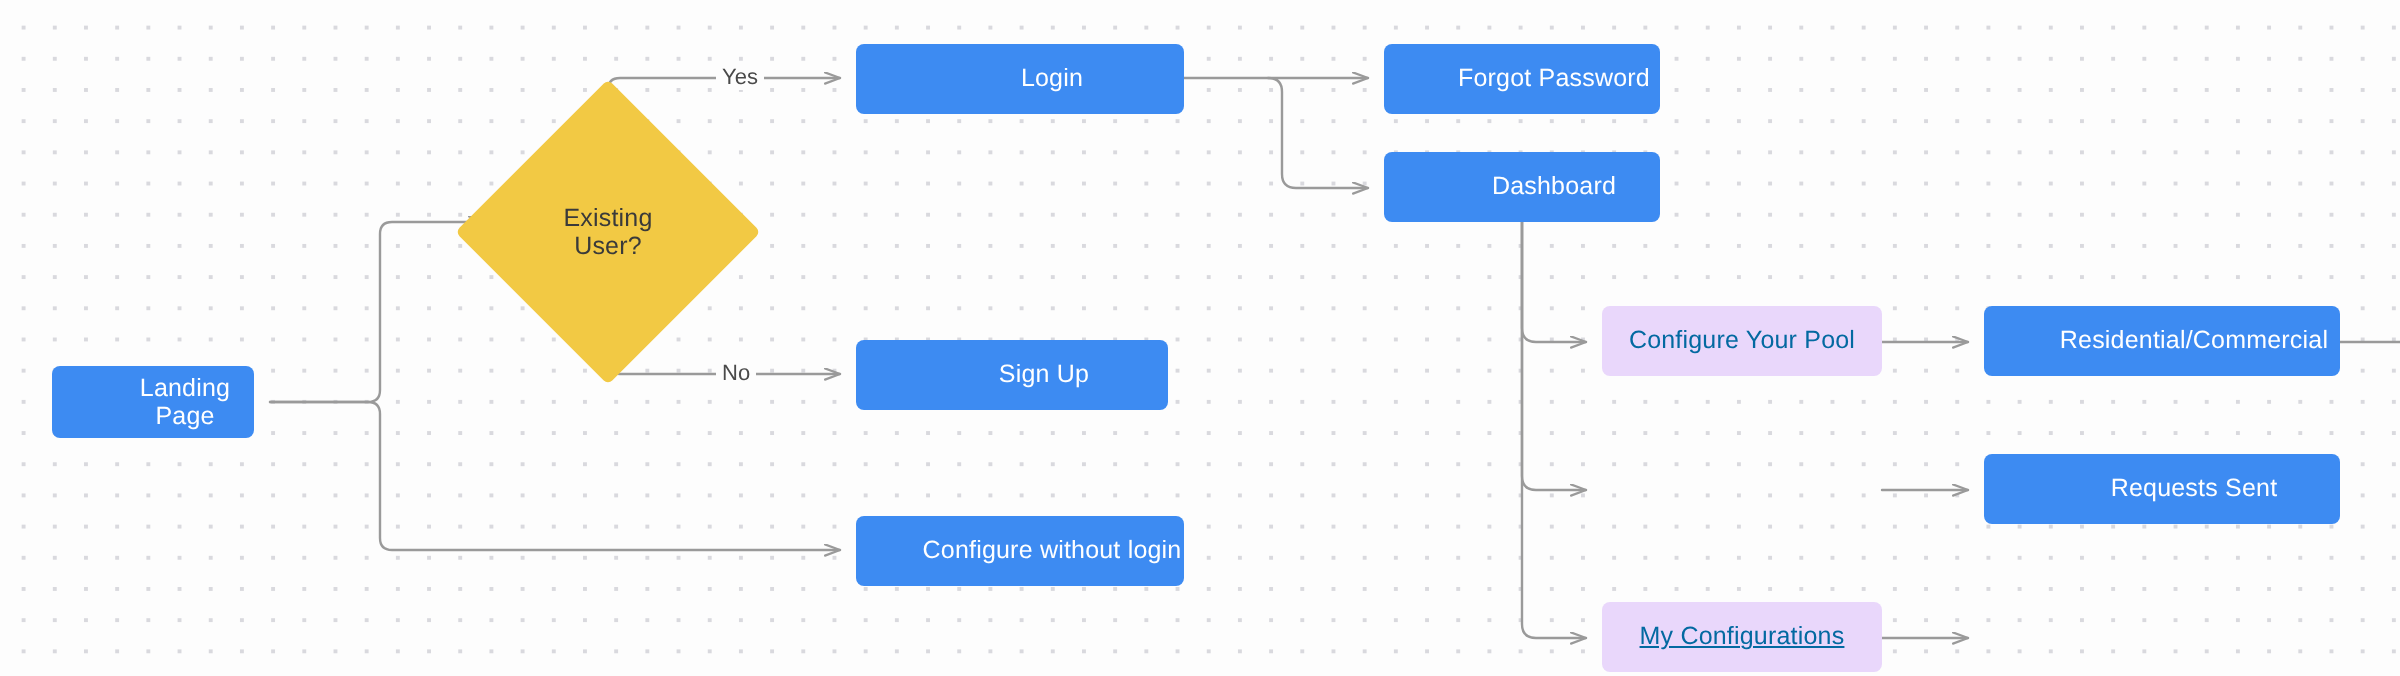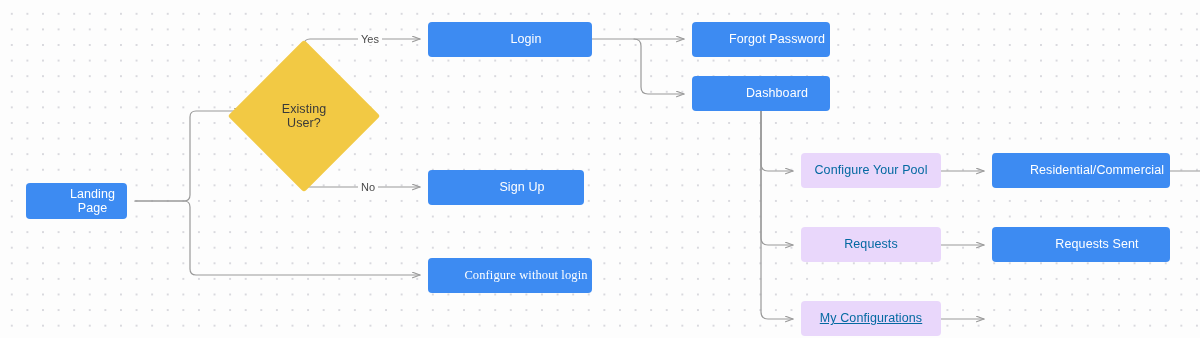--- a/index.html
+++ b/index.html
@@ -128,39 +128,36 @@
   </div>
 
   <div class="node node-blue" style="left:428px; top:22px; width:164px; height:35px;">
     <span>Login</span>
   </div>
 
   <div class="node node-blue" style="left:428px; top:170px; width:156px; height:35px;">
     <span>Sign Up</span>
   </div>
 
-  <div class="node node-blue" style="left:428px; top:258px; width:164px; height:35px;font-family:Liberation Serif, serif;">
+  <div class="node node-blue" style="left:428px; top:258px; width:164px; height:35px;">
     <span>Configure without login</span>
   </div>
 
   <div class="node node-blue" style="left:692px; top:22px; width:138px; height:35px;">
     <span>Forgot Password</span>
   </div>
 
   <div class="node node-blue" style="left:692px; top:76px; width:138px; height:35px;">
     <span>Dashboard</span>
   </div>
 
   <div class="node node-purple" style="left:801px; top:153px; width:140px; height:35px;">
     <span>Configure Your Pool</span>
   </div>
 
-  <div class="node node-purple" style="left:801px; top:227px; width:140px; height:35px;">
-    <span>Requests</span>
-  </div>
 
   <div class="node node-purple" style="left:801px; top:301px; width:140px; height:35px;text-decoration:underline;">
     <span>My Configurations</span>
   </div>
 
   <div class="node node-blue" style="left:992px; top:153px; width:178px; height:35px;">
     <span>Residential/Commercial</span>
   </div>
 
   <div class="node node-blue" style="left:992px; top:227px; width:178px; height:35px;">

